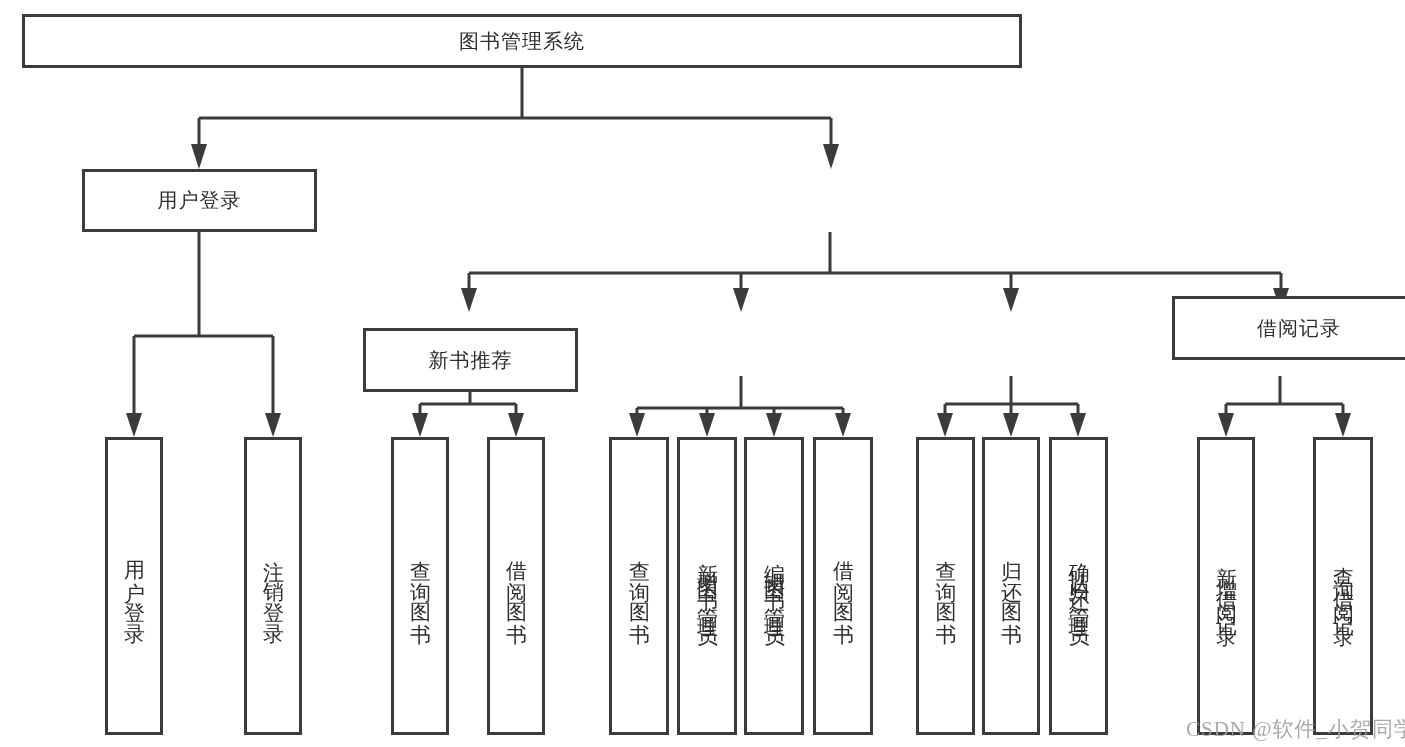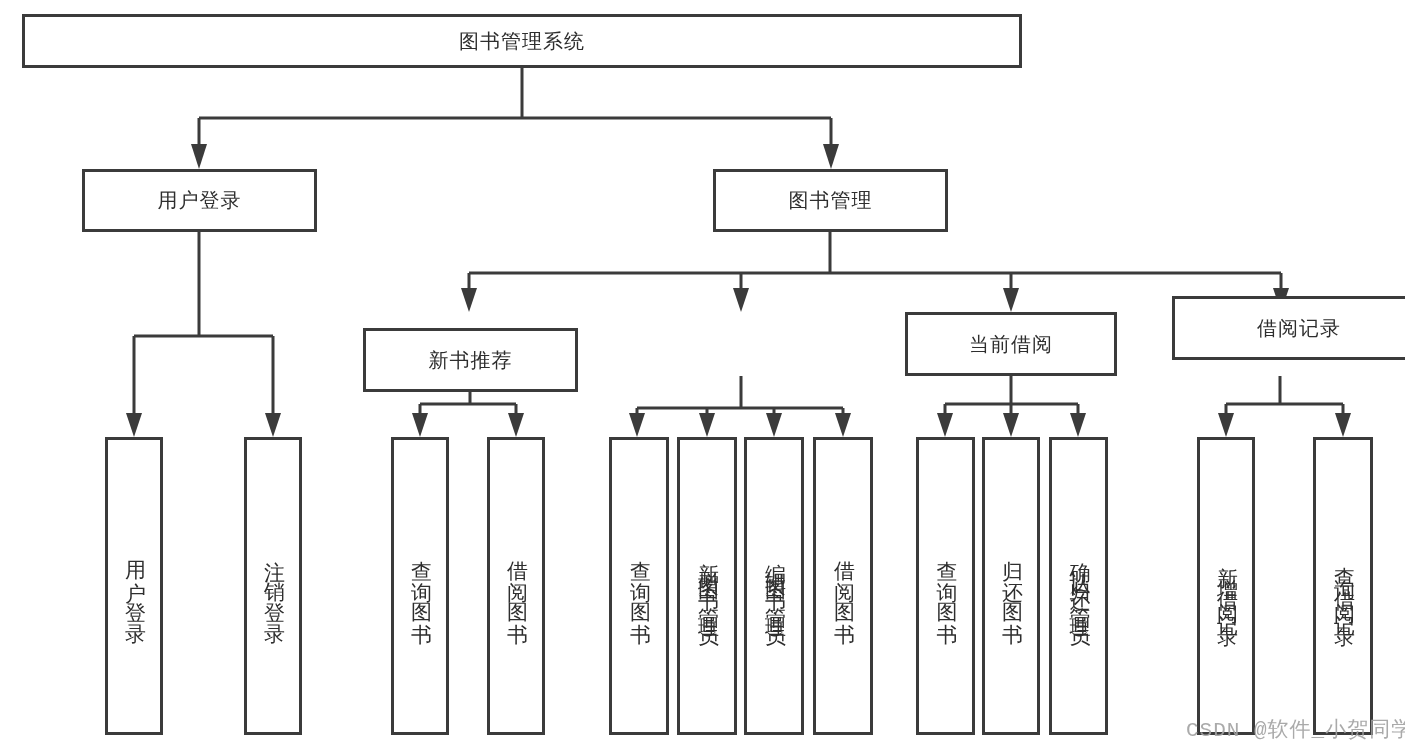--- a/index.html
+++ b/index.html
@@ -1,18 +1,18 @@
 <!DOCTYPE html>
 <html><head>
 <meta charset="utf-8">
 <style>
   html, body { margin:0; padding:0; background:#ffffff; }
   .canvas {
     position:relative; width:1405px; height:747px; background:#ffffff;
-    font-family:Liberation Mono, monospace; overflow:hidden;
+    font-family:Liberation Serif, serif; overflow:hidden;
   }
   .wires { position:absolute; left:0; top:0; }
   .box {
     position:absolute; box-sizing:border-box; background:#ffffff;
     border:3px solid #3b3b3b; display:flex; align-items:center; justify-content:center;
   }
   .h-label {
     color:#2e2e2e; font-size:20px; letter-spacing:1px; white-space:nowrap;
   }
   .v-label {
@@ -72,29 +72,23 @@
     </g>
   </svg>
 
   <div class="box" style="left:22px;top:14px;width:1000px;height:54px">
     <span class="h-label">图书管理系统</span>
   </div>
 
   <div class="box" style="left:82px;top:169px;width:235px;height:63px">
     <span class="h-label">用户登录</span>
   </div>
-  <div class="box" style="left:713px;top:169px;width:235px;height:63px">
-    <span class="h-label">图书管理</span>
-  </div>
 
   <div class="box" style="left:363px;top:328px;width:215px;height:64px">
     <span class="h-label">新书推荐</span>
-  </div>
-  <div class="box" style="left:905px;top:312px;width:212px;height:64px">
-    <span class="h-label">当前借阅</span>
   </div>
   <div class="box" style="left:1172px;top:296px;width:254px;height:64px">
     <span class="h-label">借阅记录</span>
   </div>
 
   <div class="box" style="left:105px;top:437px;width:58px;height:298px">
     <span class="v-label ls-a">用户登录</span>
   </div>
   <div class="box" style="left:244px;top:437px;width:58px;height:298px">
     <span class="v-label ls-a">注销登录</span>

